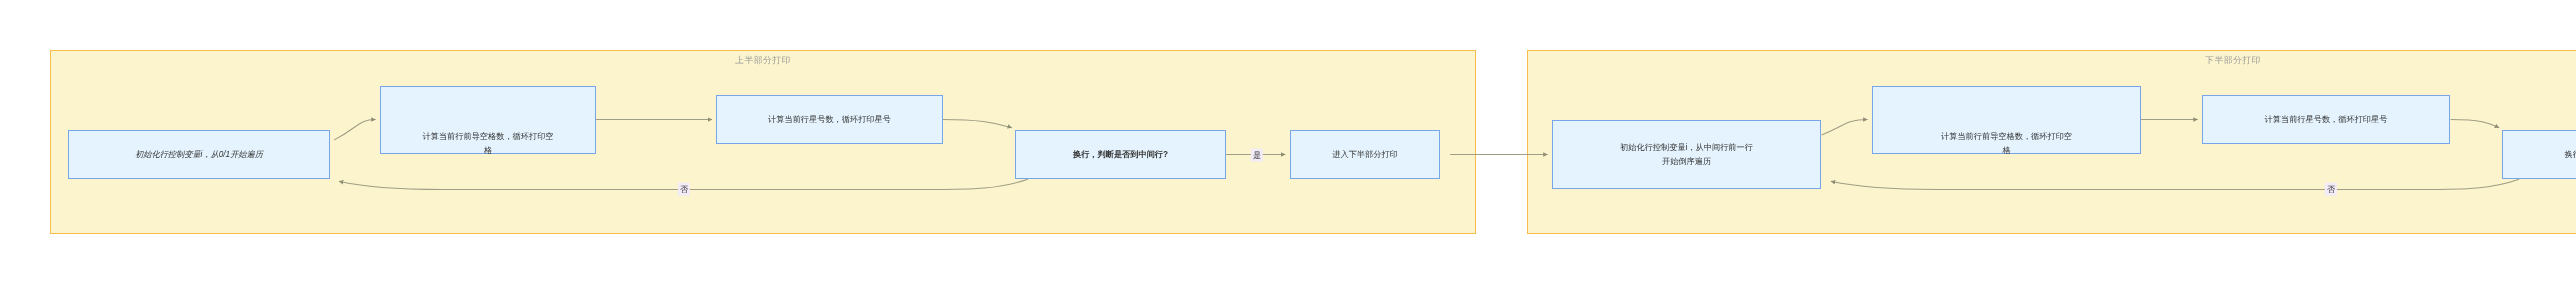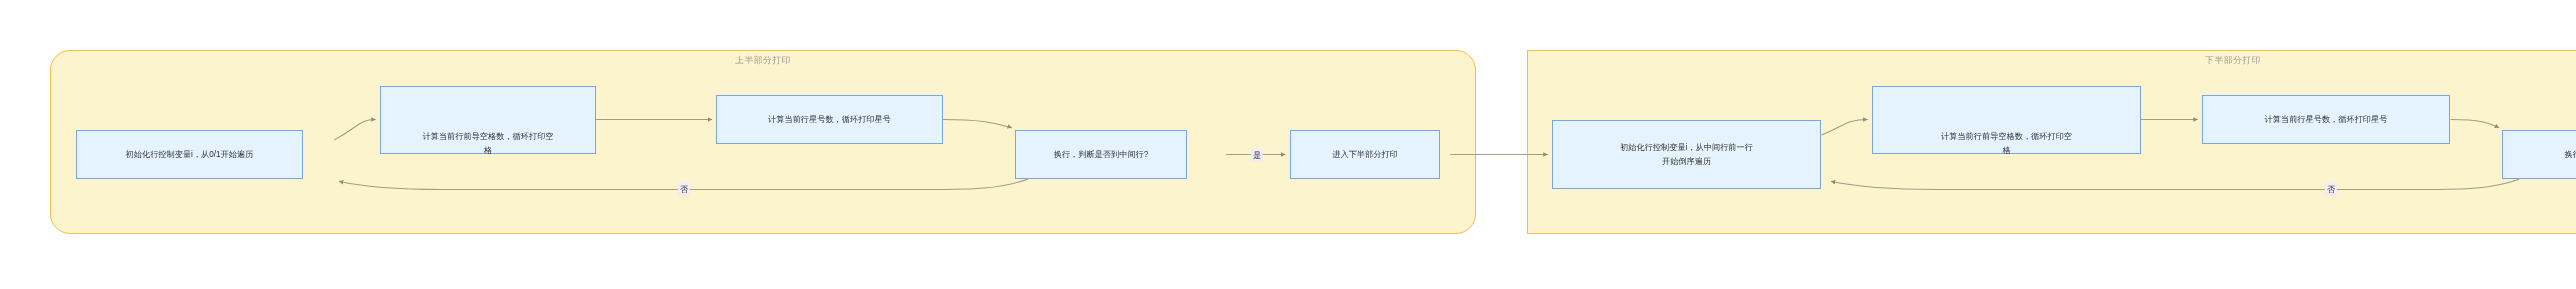--- a/index.html
+++ b/index.html
@@ -9,21 +9,21 @@
   }
   html,body{margin:0;padding:0;background:#ffffff;}
   .canvas{
     position:relative; width:2988px; height:289px; background:#ffffff;
     font-family:"Liberation Sans","DejaVu Sans",sans-serif; overflow:hidden;
   }
   .group{
     position:absolute; top:50px; height:184px; box-sizing:border-box;
     background:var(--group-fill); border:1.5px solid var(--group-border);
   }
-  .group-upper{left:50px;  width:1426px;border-radius:20px;}
+  .group-upper{left:50px;  width:1426px;}
   .group-lower{left:1527px; width:1412px;}
   .group-title{
     position:absolute; top:3.6px; left:0; width:100%; text-align:center;
     color:var(--title-text); font-size:8.8px; letter-spacing:0.5px;
   }
   .edges{position:absolute; left:0; top:0; width:2988px; height:289px; pointer-events:none;}
   .edge{stroke:var(--edge); stroke-width:2px; fill:none;}
   .node{
     position:absolute; box-sizing:border-box;
     background:var(--node-fill); border:1.5px solid var(--node-border);
@@ -32,24 +32,24 @@
   }
   .node-label{display:block;}
   .node-label.lim264{max-width:136px;margin-top:47px;}
   .node-label.lim270{max-width:139px;}
   .edge-label{
     position:absolute; transform:translate(-50%,-50%);
     background:var(--label-bg); color:var(--node-text);
     font-size:8.2px; line-height:1.2; padding:1.5px 2.1px;
   }
   
-  .n-l1{left:76px; top:130px; width:227px; height:49px;}
+  .n-l1{left:68px; top:130px; width:262px; height:49px;font-style:italic;}
   .n-l2{left:380px; top:86px; width:216px; height:68px;}
   .n-l3{left:716px;top:95px; width:227px; height:49px;}
-  .n-l4{left:1015px;top:130px; width:172px; height:49px;}
+  .n-l4{left:1015px;top:130px; width:211px; height:49px;font-weight:bold;}
   .n-l5{left:1290px;top:130px; width:150px; height:49px;}
   .n-r1{left:1552px;top:120px; width:269px; height:69px;}
   .n-r2{left:1872px;top:86px; width:269px; height:68px;}
   .n-r3{left:2202px;top:95px; width:248px; height:49px;}
   .n-r4{left:2502px;top:130px; width:236px; height:49px;}
   .lbl-yes-upper{left:1257px; top:155px;}
   .lbl-no-upper {left:684px; top:189px;}
   .lbl-no-lower {left:2331px; top:189px;}
 </style>
 </head>

